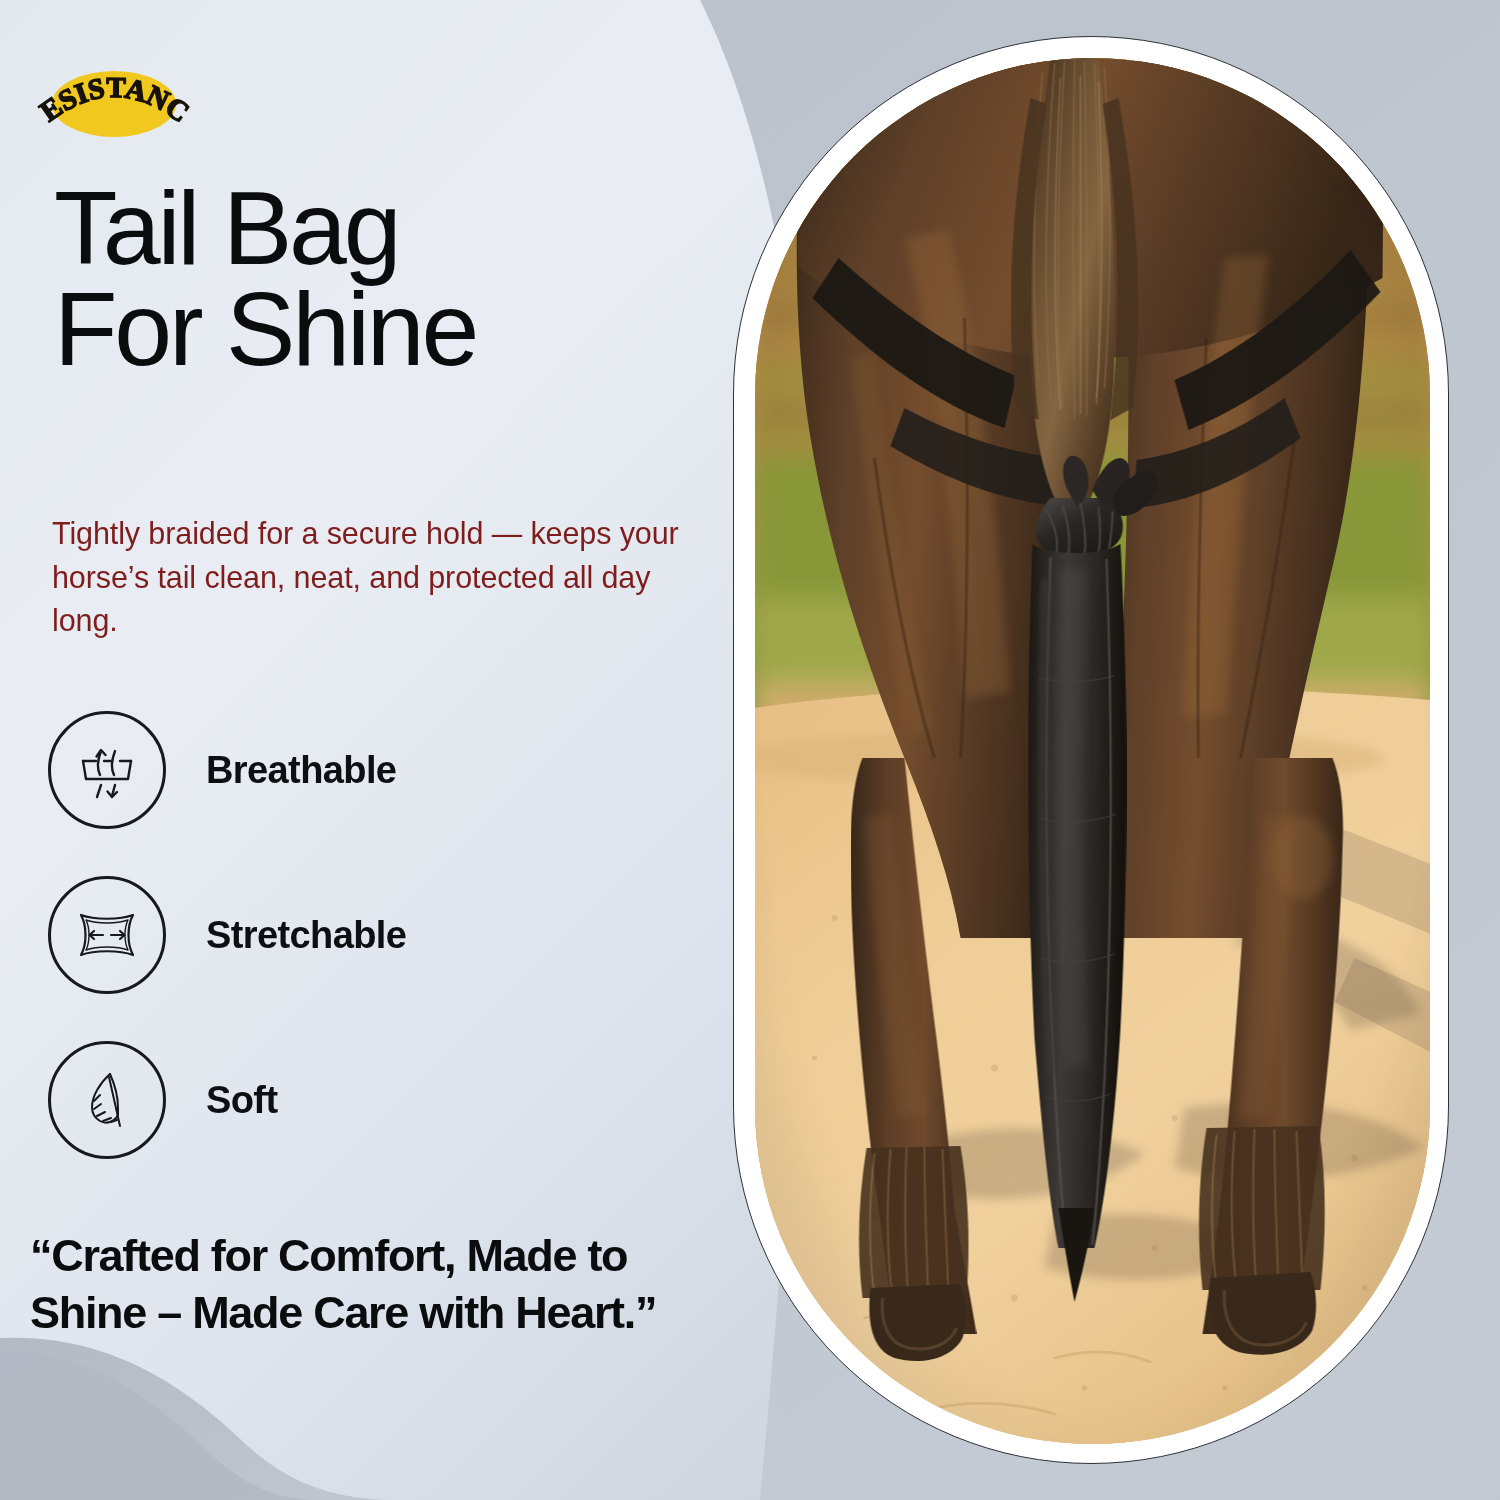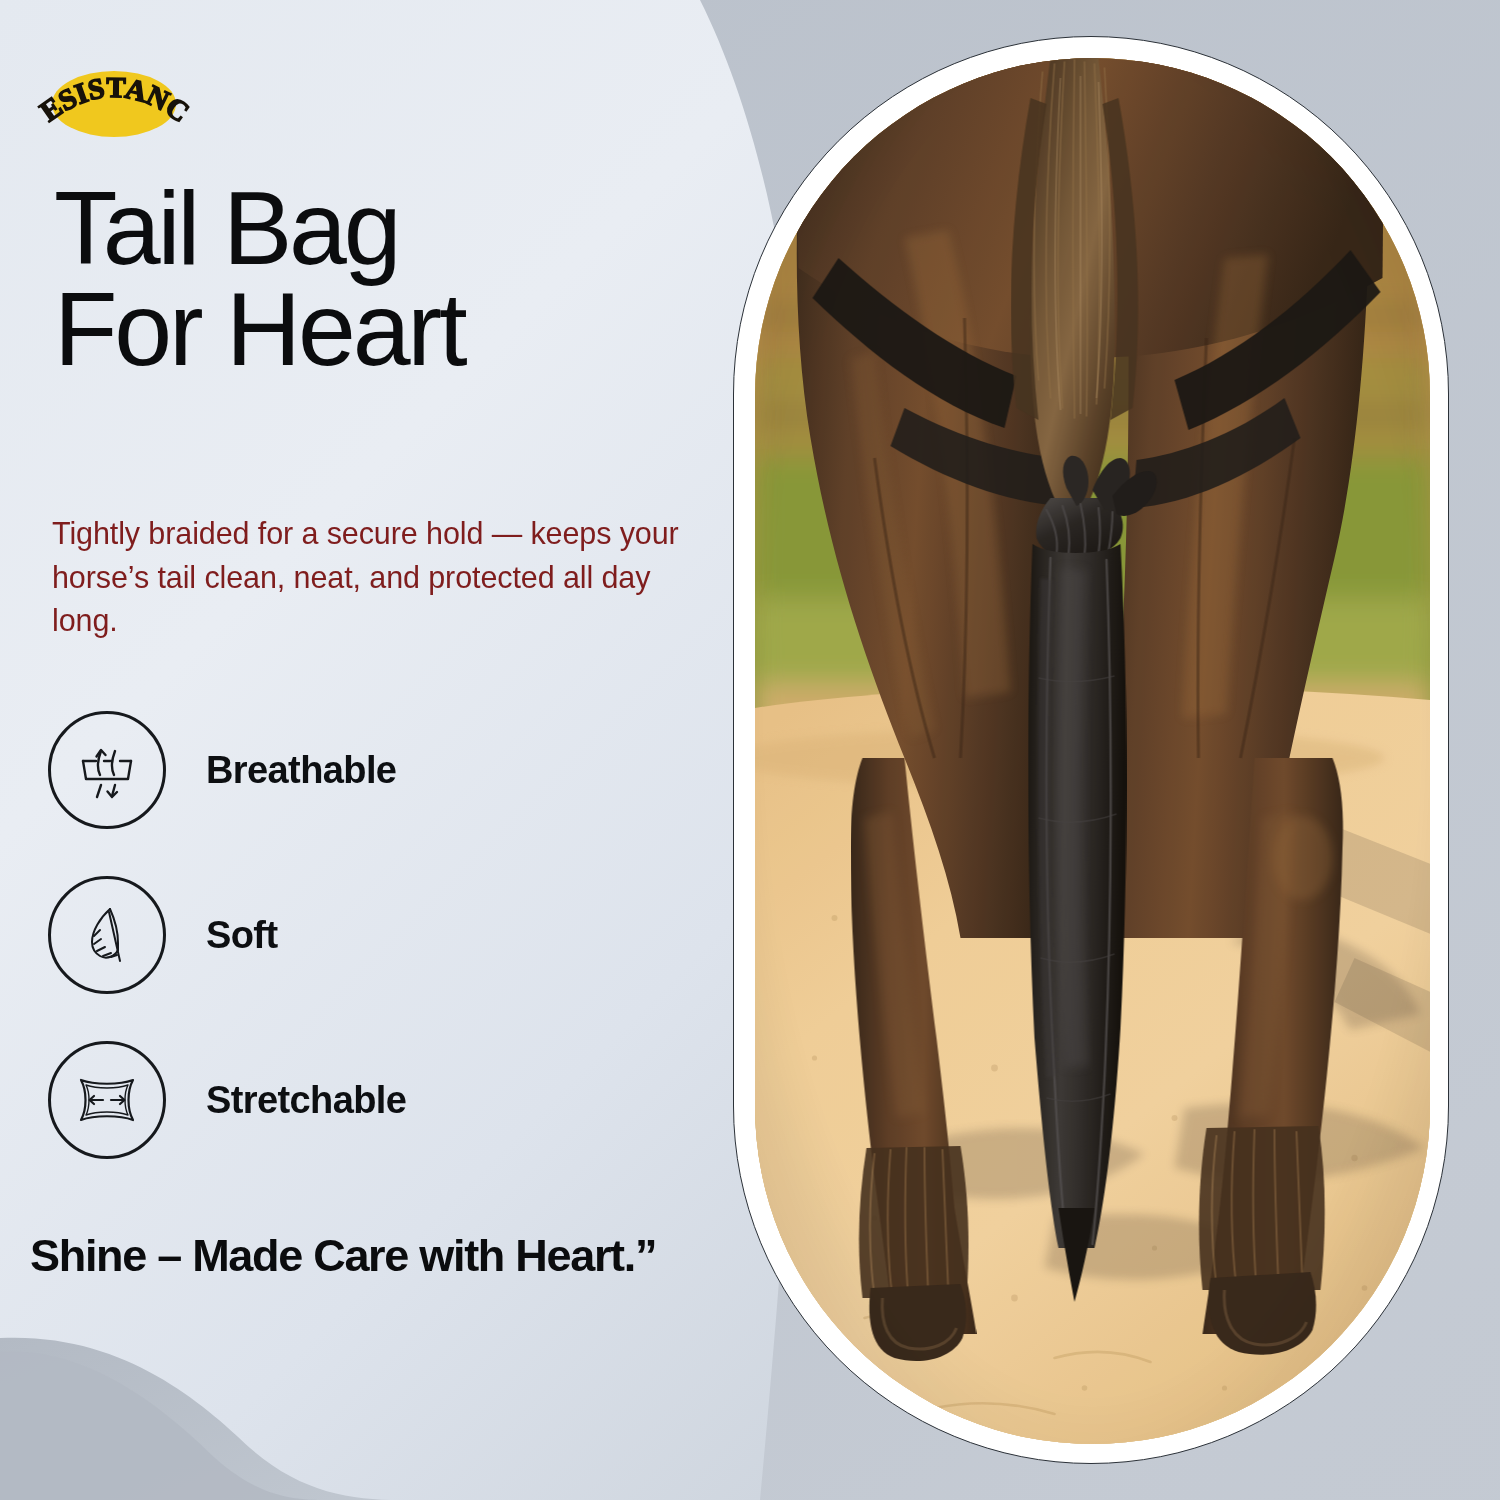--- a/index.html
+++ b/index.html
@@ -116,21 +116,21 @@
     <text font-family="'Liberation Serif', serif" font-size="29" font-weight="700" fill="#17120a" letter-spacing="0.2" stroke="#17120a" stroke-width="1.6" paint-order="stroke">
       <textPath href="#arcPath" startOffset="50%" text-anchor="middle">RESISTANCE</textPath>
     </text>
   </svg>
 </div>
 
 <div id="left-col">
 
   <h1 id="page-title">
     <span class="t-line">Tail Bag</span>
-    <span class="t-line">For Heart</span>
+    <span class="t-line">For Shine</span>
   </h1>
 
   <p id="description">Tightly braided for a secure hold — keeps your horse’s tail clean, neat, and protected all day long.</p>
 
   <div id="features-list">
 
     <div class="feature-row">
       <span class="feature-icon">
         <svg width="74" height="74" viewBox="0 0 74 74" fill="none" stroke="#16191d" stroke-width="2.4" stroke-linecap="round" stroke-linejoin="round">
 
@@ -143,20 +143,38 @@
           <path d="M 26.5 23.5 L 31 17 L 35.5 22"></path>
 
           <path d="M 44 42 C 40 34 42 26 45 18"></path>
 
           <path d="M 31 52 L 27 64"></path>
           <path d="M 45 52 L 42 63"></path>
           <path d="M 37.5 58.5 L 42 64 L 47 59"></path>
         </svg>
       </span>
       <span class="feature-label">Breathable</span>
+    </div>
+
+    <div class="feature-row">
+      <span class="feature-icon">
+        <svg width="74" height="74" viewBox="0 0 74 74" fill="none" stroke="#16191d" stroke-width="2.2" stroke-linecap="round" stroke-linejoin="round">
+
+          <path d="M 11 17 C 17 28 17 46 11 57 C 24 52 50 52 63 57 C 57 46 57 28 63 17 C 50 22 24 22 11 17 Z"></path>
+
+          <path d="M 16 22 C 20 30 20 44 16 52 C 27 48 47 48 58 52 C 54 44 54 30 58 22 C 47 26 27 26 16 22 Z" stroke-width="1.4"></path>
+
+          <path d="M 33 37 L 20 37"></path>
+          <path d="M 24 33 L 19.5 37 L 24 41"></path>
+
+          <path d="M 41 37 L 54 37"></path>
+          <path d="M 50 33 L 54.5 37 L 50 41"></path>
+        </svg>
+      </span>
+      <span class="feature-label">Stretchable</span>
     </div>
 
     <div class="feature-row">
       <span class="feature-icon">
         <svg width="74" height="74" viewBox="0 0 74 74" fill="none" stroke="#16191d" stroke-width="2" stroke-linecap="round" stroke-linejoin="round">
 
           <path d="M 40 11 C 30 20 22 33 22 44 C 22 50 25 55 30 58 C 37 62 45 58 48 52"></path>
           <path d="M 40 11 C 45 22 48 34 48 45 C 48 49 48 51 48 52"></path>
 
           <path d="M 39 14 L 50 63"></path>
@@ -164,41 +182,24 @@
           <path d="M 24 38 L 30 32"></path>
           <path d="M 24 46 L 31 41"></path>
           <path d="M 27 53 L 35 49"></path>
           <path d="M 33 58 L 41 55"></path>
           <path d="M 41 59 L 47 57"></path>
         </svg>
       </span>
       <span class="feature-label">Soft</span>
     </div>
 
-    <div class="feature-row">
-      <span class="feature-icon">
-        <svg width="74" height="74" viewBox="0 0 74 74" fill="none" stroke="#16191d" stroke-width="2.2" stroke-linecap="round" stroke-linejoin="round">
-
-          <path d="M 11 17 C 17 28 17 46 11 57 C 24 52 50 52 63 57 C 57 46 57 28 63 17 C 50 22 24 22 11 17 Z"></path>
-
-          <path d="M 16 22 C 20 30 20 44 16 52 C 27 48 47 48 58 52 C 54 44 54 30 58 22 C 47 26 27 26 16 22 Z" stroke-width="1.4"></path>
-
-          <path d="M 33 37 L 20 37"></path>
-          <path d="M 24 33 L 19.5 37 L 24 41"></path>
-
-          <path d="M 41 37 L 54 37"></path>
-          <path d="M 50 33 L 54.5 37 L 50 41"></path>
-        </svg>
-      </span>
-      <span class="feature-label">Stretchable</span>
-    </div>
-
   </div>
 
   <div id="tagline">
+    <span class="q-line">“Crafted for Comfort, Made to</span>
     <span class="q-line">Shine – Made Care with Heart.”</span>
   </div>
 
 </div>
 
 <div id="photo-frame">
   <div id="photo-clip">
     <svg id="photo-svg" viewBox="0 0 676 1386" preserveAspectRatio="xMidYMid slice">
       <defs>
         <linearGradient id="skyBg" x1="0" y1="0" x2="0" y2="1">

